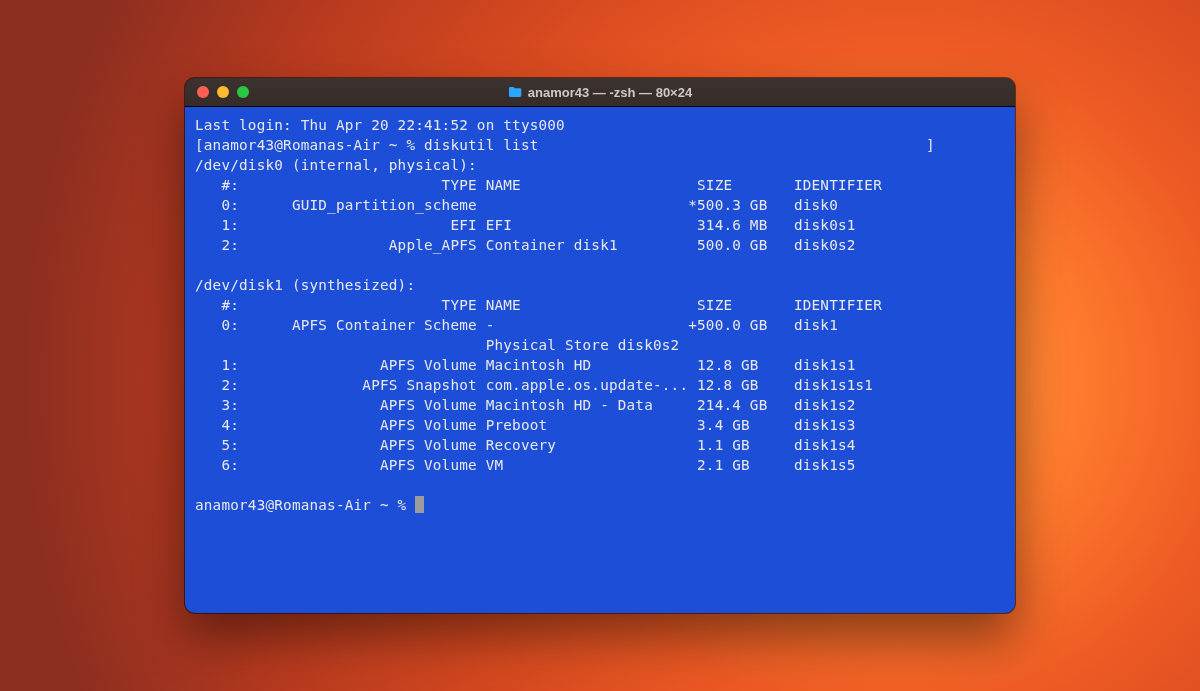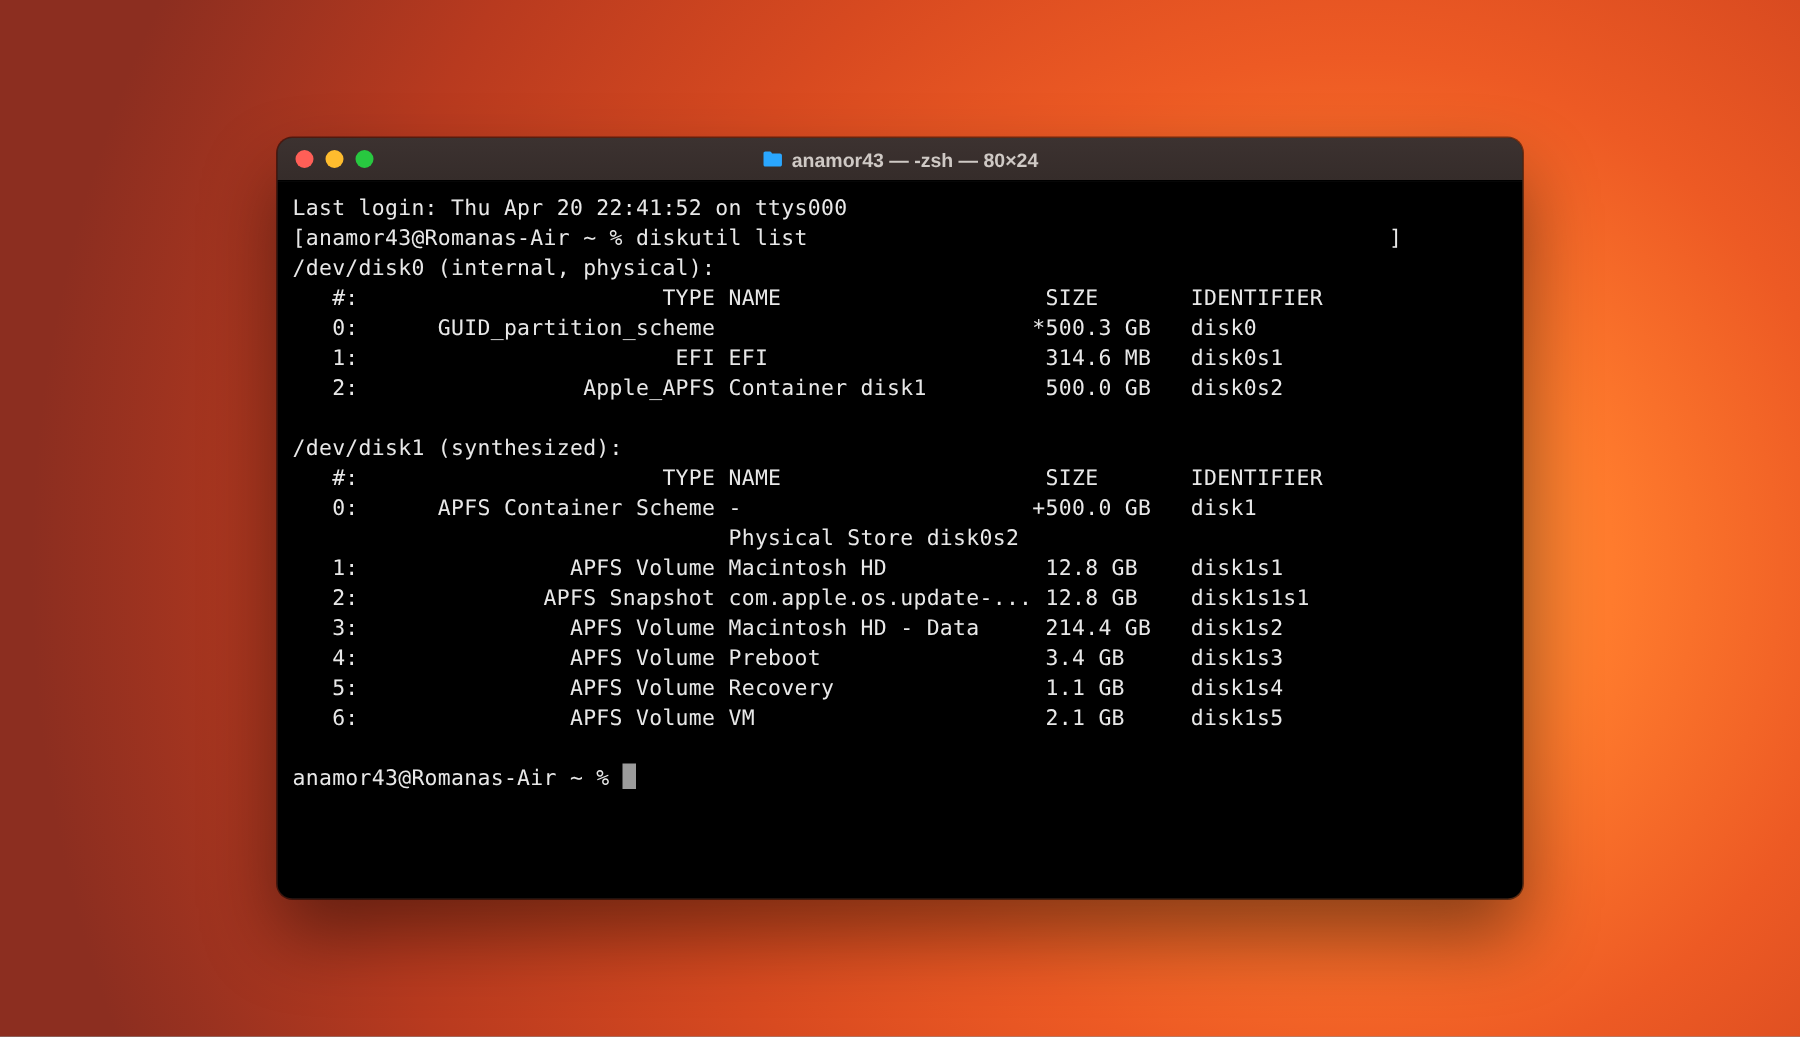--- a/index.html
+++ b/index.html
@@ -35,26 +35,26 @@
     font-size:13px;
     font-weight:600;
     pointer-events:none;
     display:flex;align-items:center;justify-content:center;gap:6px;
   }
   .folder-icon{
     width:14px;height:12px;display:inline-block;position:relative;
   }
   .folder-icon svg{display:block;}
   .term{
-    background:#000000;
+    background:#1d4ed8;
     color:#e8e8e8;
     font-family:"SF Mono",Menlo,Consolas,monospace;
     font-size:14.3px;
     line-height:20px;
-    padding:8px 10px 0 10px;
+    padding:8px 10px 28px 10px;
     white-space:pre;
     min-height:470px;
     letter-spacing:.2px;
   }
   .cursor{
     display:inline-block;width:9px;height:17px;background:#9b9b9b;vertical-align:-3px;
   }
 </style>
 </head>
 <body>

